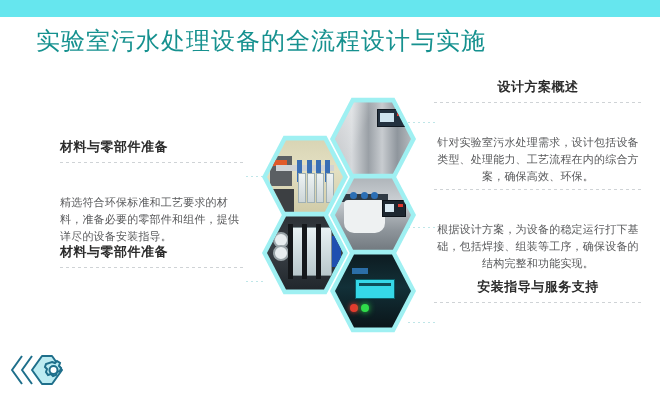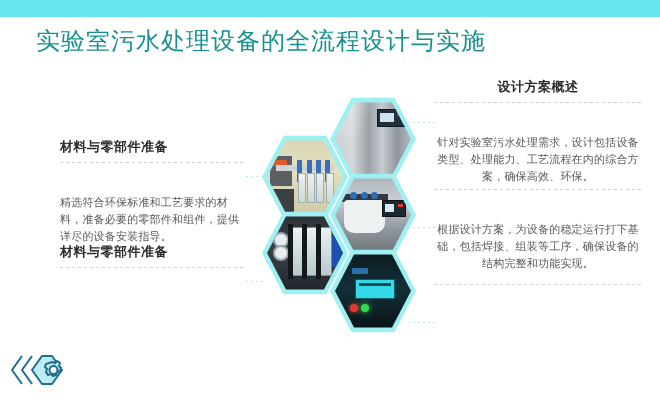--- a/index.html
+++ b/index.html
@@ -253,20 +253,21 @@
     <div class="blk-rule"></div>
     <div class="blk-body">针对实验室污水处理需求，设计包括设备类型、处理能力、工艺流程在内的综合方案，确保高效、环保。</div>
   </div>
 
   <div class="block right" id="blk-fabrication">
     <div class="blk-rule"></div>
     <div class="blk-body">根据设计方案，为设备的稳定运行打下基础，包括焊接、组装等工序，确保设备的结构完整和功能实现。</div>
   </div>
 
   <div class="block right" id="blk-install">
+    <div class="blk-head">安装指导与服务支持</div>
     <div class="blk-rule"></div>
   </div>
 
   <svg class="badge" viewBox="0 0 62 40">
     <g fill="none" stroke="#1f6f8b" stroke-width="2" stroke-linejoin="round">
       <polyline points="14,6 4,20 14,34"></polyline>
       <polyline points="24,6 14,20 24,34"></polyline>
       <path d="M34 6 L24 20 L34 34 L44 34 L54 20 L44 6 Z" fill="#bdecf2"></path>
     </g>
     <g fill="#bdecf2" stroke="#1f6f8b" stroke-width="2">

